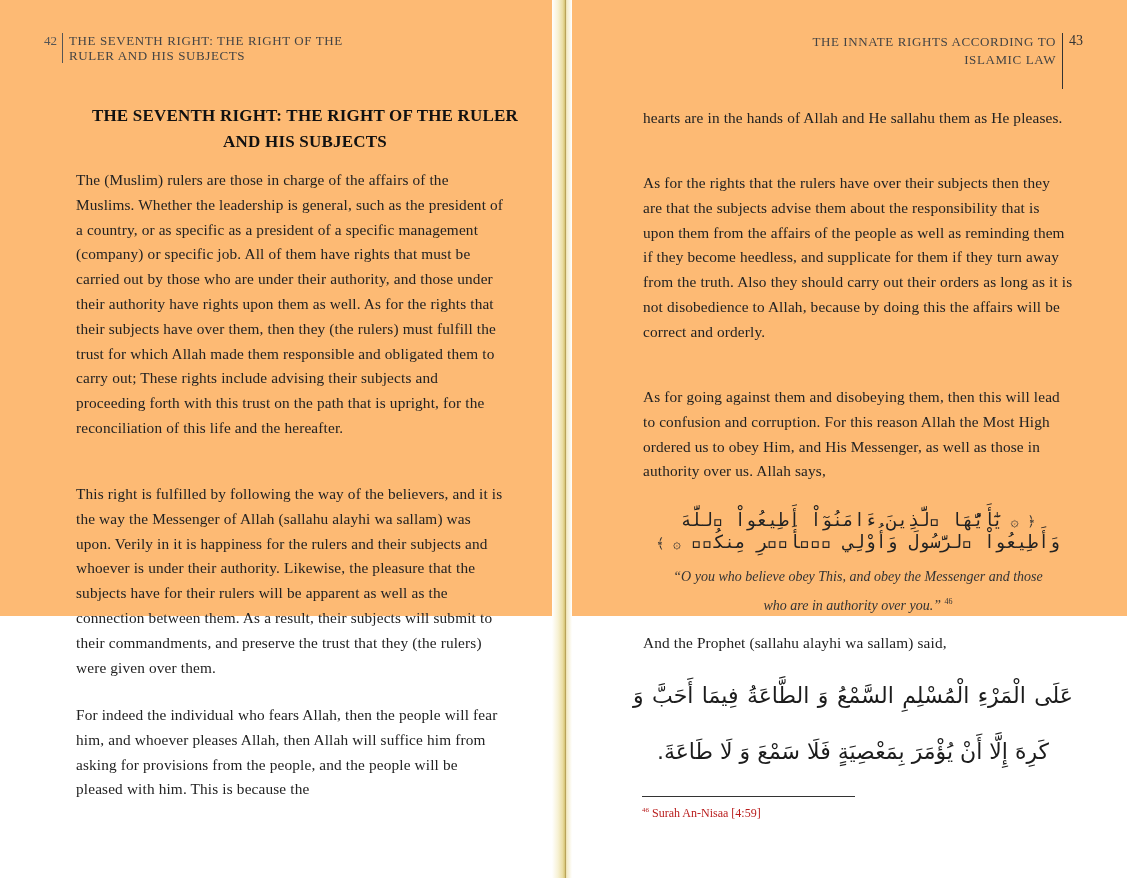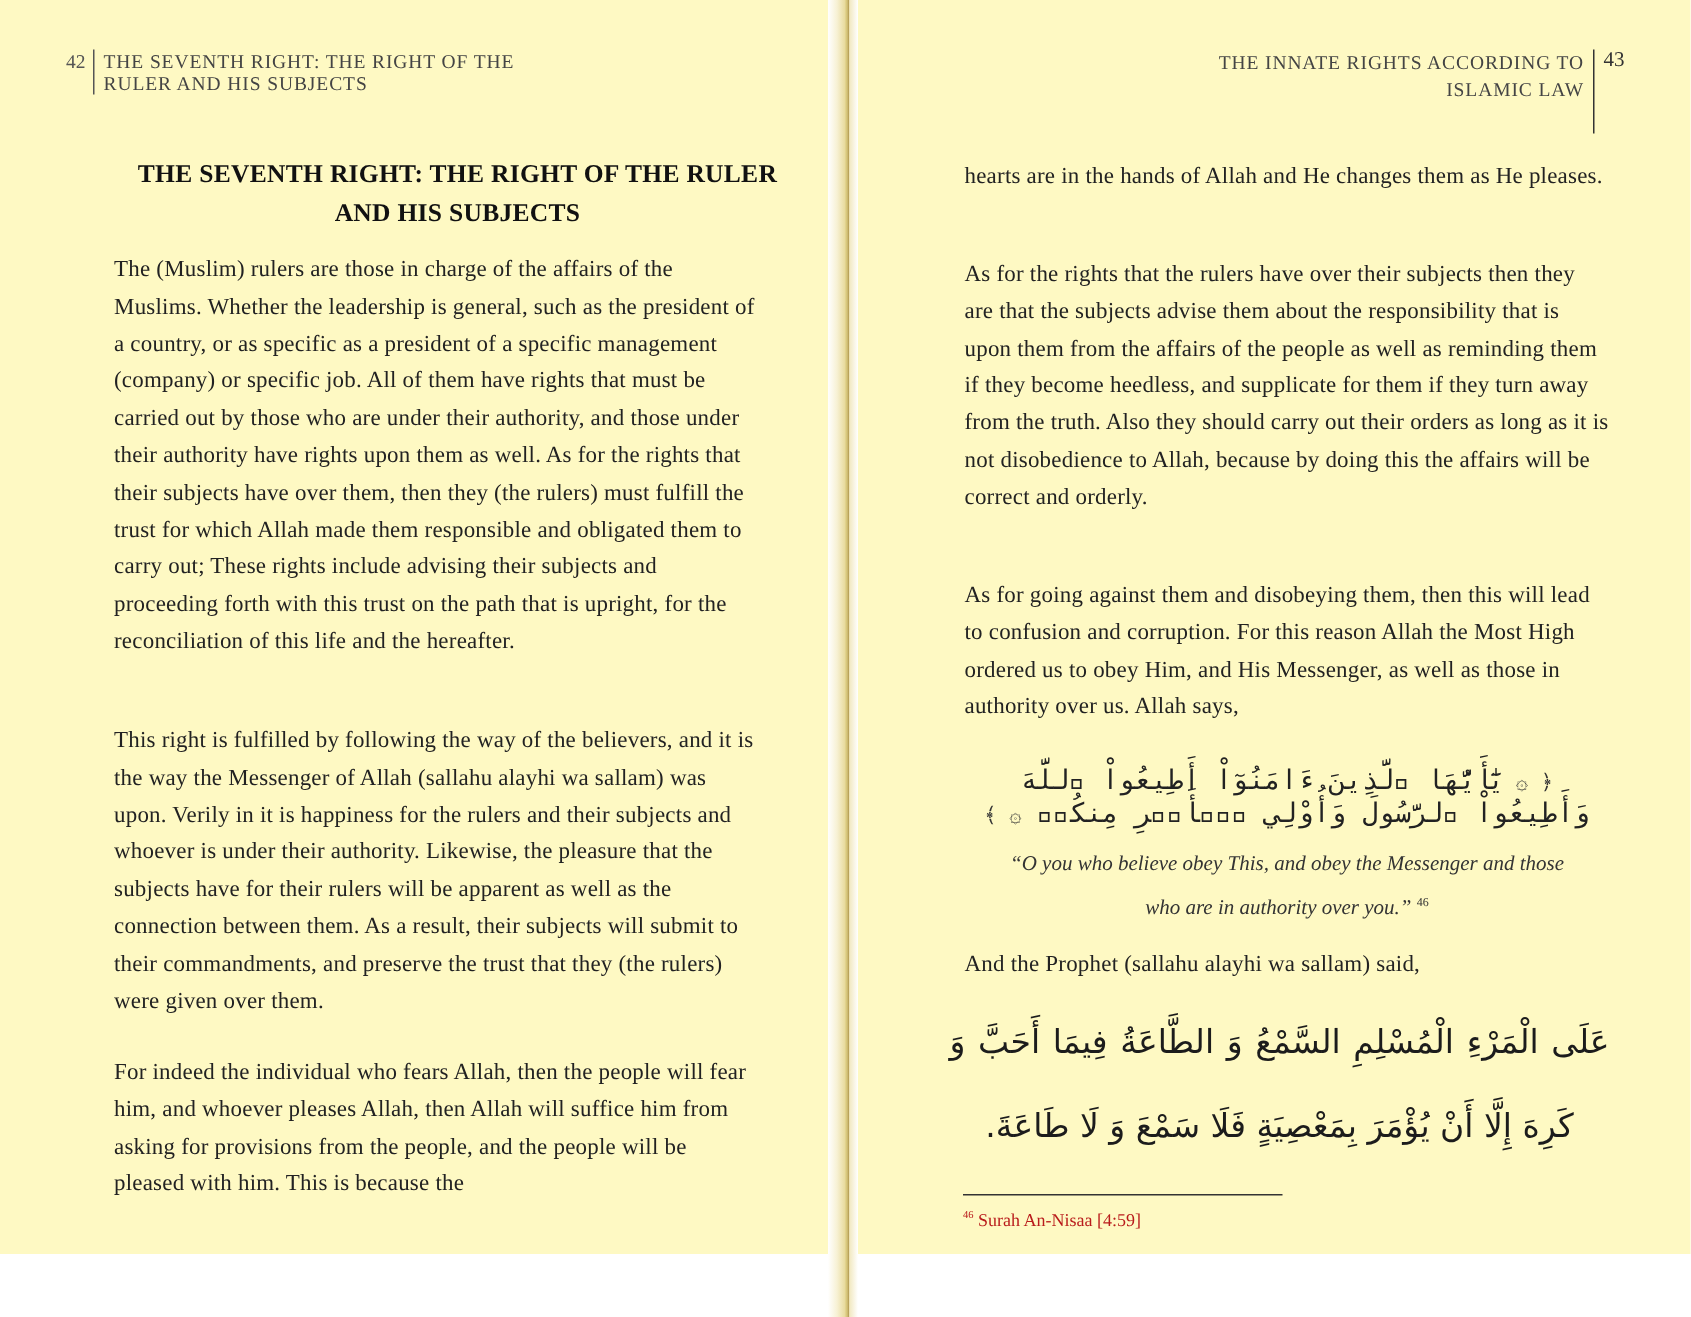--- a/index.html
+++ b/index.html
@@ -4,21 +4,21 @@
   <style>
     html, body { margin: 0; padding: 0; }
     body {
       width: 1127px; height: 878px; overflow: hidden;
       background: #ffffff;
       font-family: "DejaVu Serif", "Liberation Serif", serif;
       color: #1c1a17;
       position: relative;
     }
     .spread { position: absolute; left: 0; top: 0; width: 1127px; height: 878px; }
-    .page { position: absolute; top: 0; height: 836px; background: #fef9c3; }
+    .page { position: absolute; top: 0; height: 616px; background: #fdba74; }
     .page-left { left: 0; width: 552px; }
     .page-right { left: 572px; width: 555px; }
     .gutter {
       position: absolute; left: 552px; top: 0; width: 20px; height: 878px;
       background: linear-gradient(to right, #ffffff 0%, #f7f1d4 30%, #e9dca0 55%, #d8c77a 62%, #f3ebc8 75%, #ffffff 100%);
     }
     .gutter-line {
       position: absolute; left: 565px; top: 0; width: 1px; height: 878px;
       background: #b9a35a;
     }
@@ -116,21 +116,21 @@
     <div class="rh-right">
       <span class="txt">
         <span>THE INNATE RIGHTS ACCORDING TO</span><br>
         <span>ISLAMIC LAW</span>
       </span>
       <span class="bar"></span>
       <span class="num">43</span>
     </div>
   </div>
 
-  <p class="body-text col-right rp0">hearts are in the hands of Allah and He changes them as He pleases.</p>
+  <p class="body-text col-right rp0">hearts are in the hands of Allah and He sallahu them as He pleases.</p>
   <p class="body-text col-right rp1">As for the rights that the rulers have over their subjects then they are that the subjects advise them about the responsibility that is upon them from the affairs of the people as well as reminding them if they become heedless, and supplicate for them if they turn away from the truth. Also they should carry out their orders as long as it is not disobedience to Allah, because by doing this the affairs will be correct and orderly.</p>
   <p class="body-text col-right rp2">As for going against them and disobeying them, then this will lead to confusion and corruption. For this reason Allah the Most High ordered us to obey Him, and His Messenger, as well as those in authority over us. Allah says,</p>
 
   <div class="quran-arabic">
     <span class="orn">﴿ ۞</span>
     <span>يَٰٓأَيُّهَا ٱلَّذِينَ ءَامَنُوٓاْ أَطِيعُواْ ٱللَّهَ وَأَطِيعُواْ ٱلرَّسُولَ وَأُوْلِي ٱلۡأَمۡرِ مِنكُمۡ</span>
     <span class="orn">۞ ﴾</span>
   </div>
 
   <div class="quran-translation">

